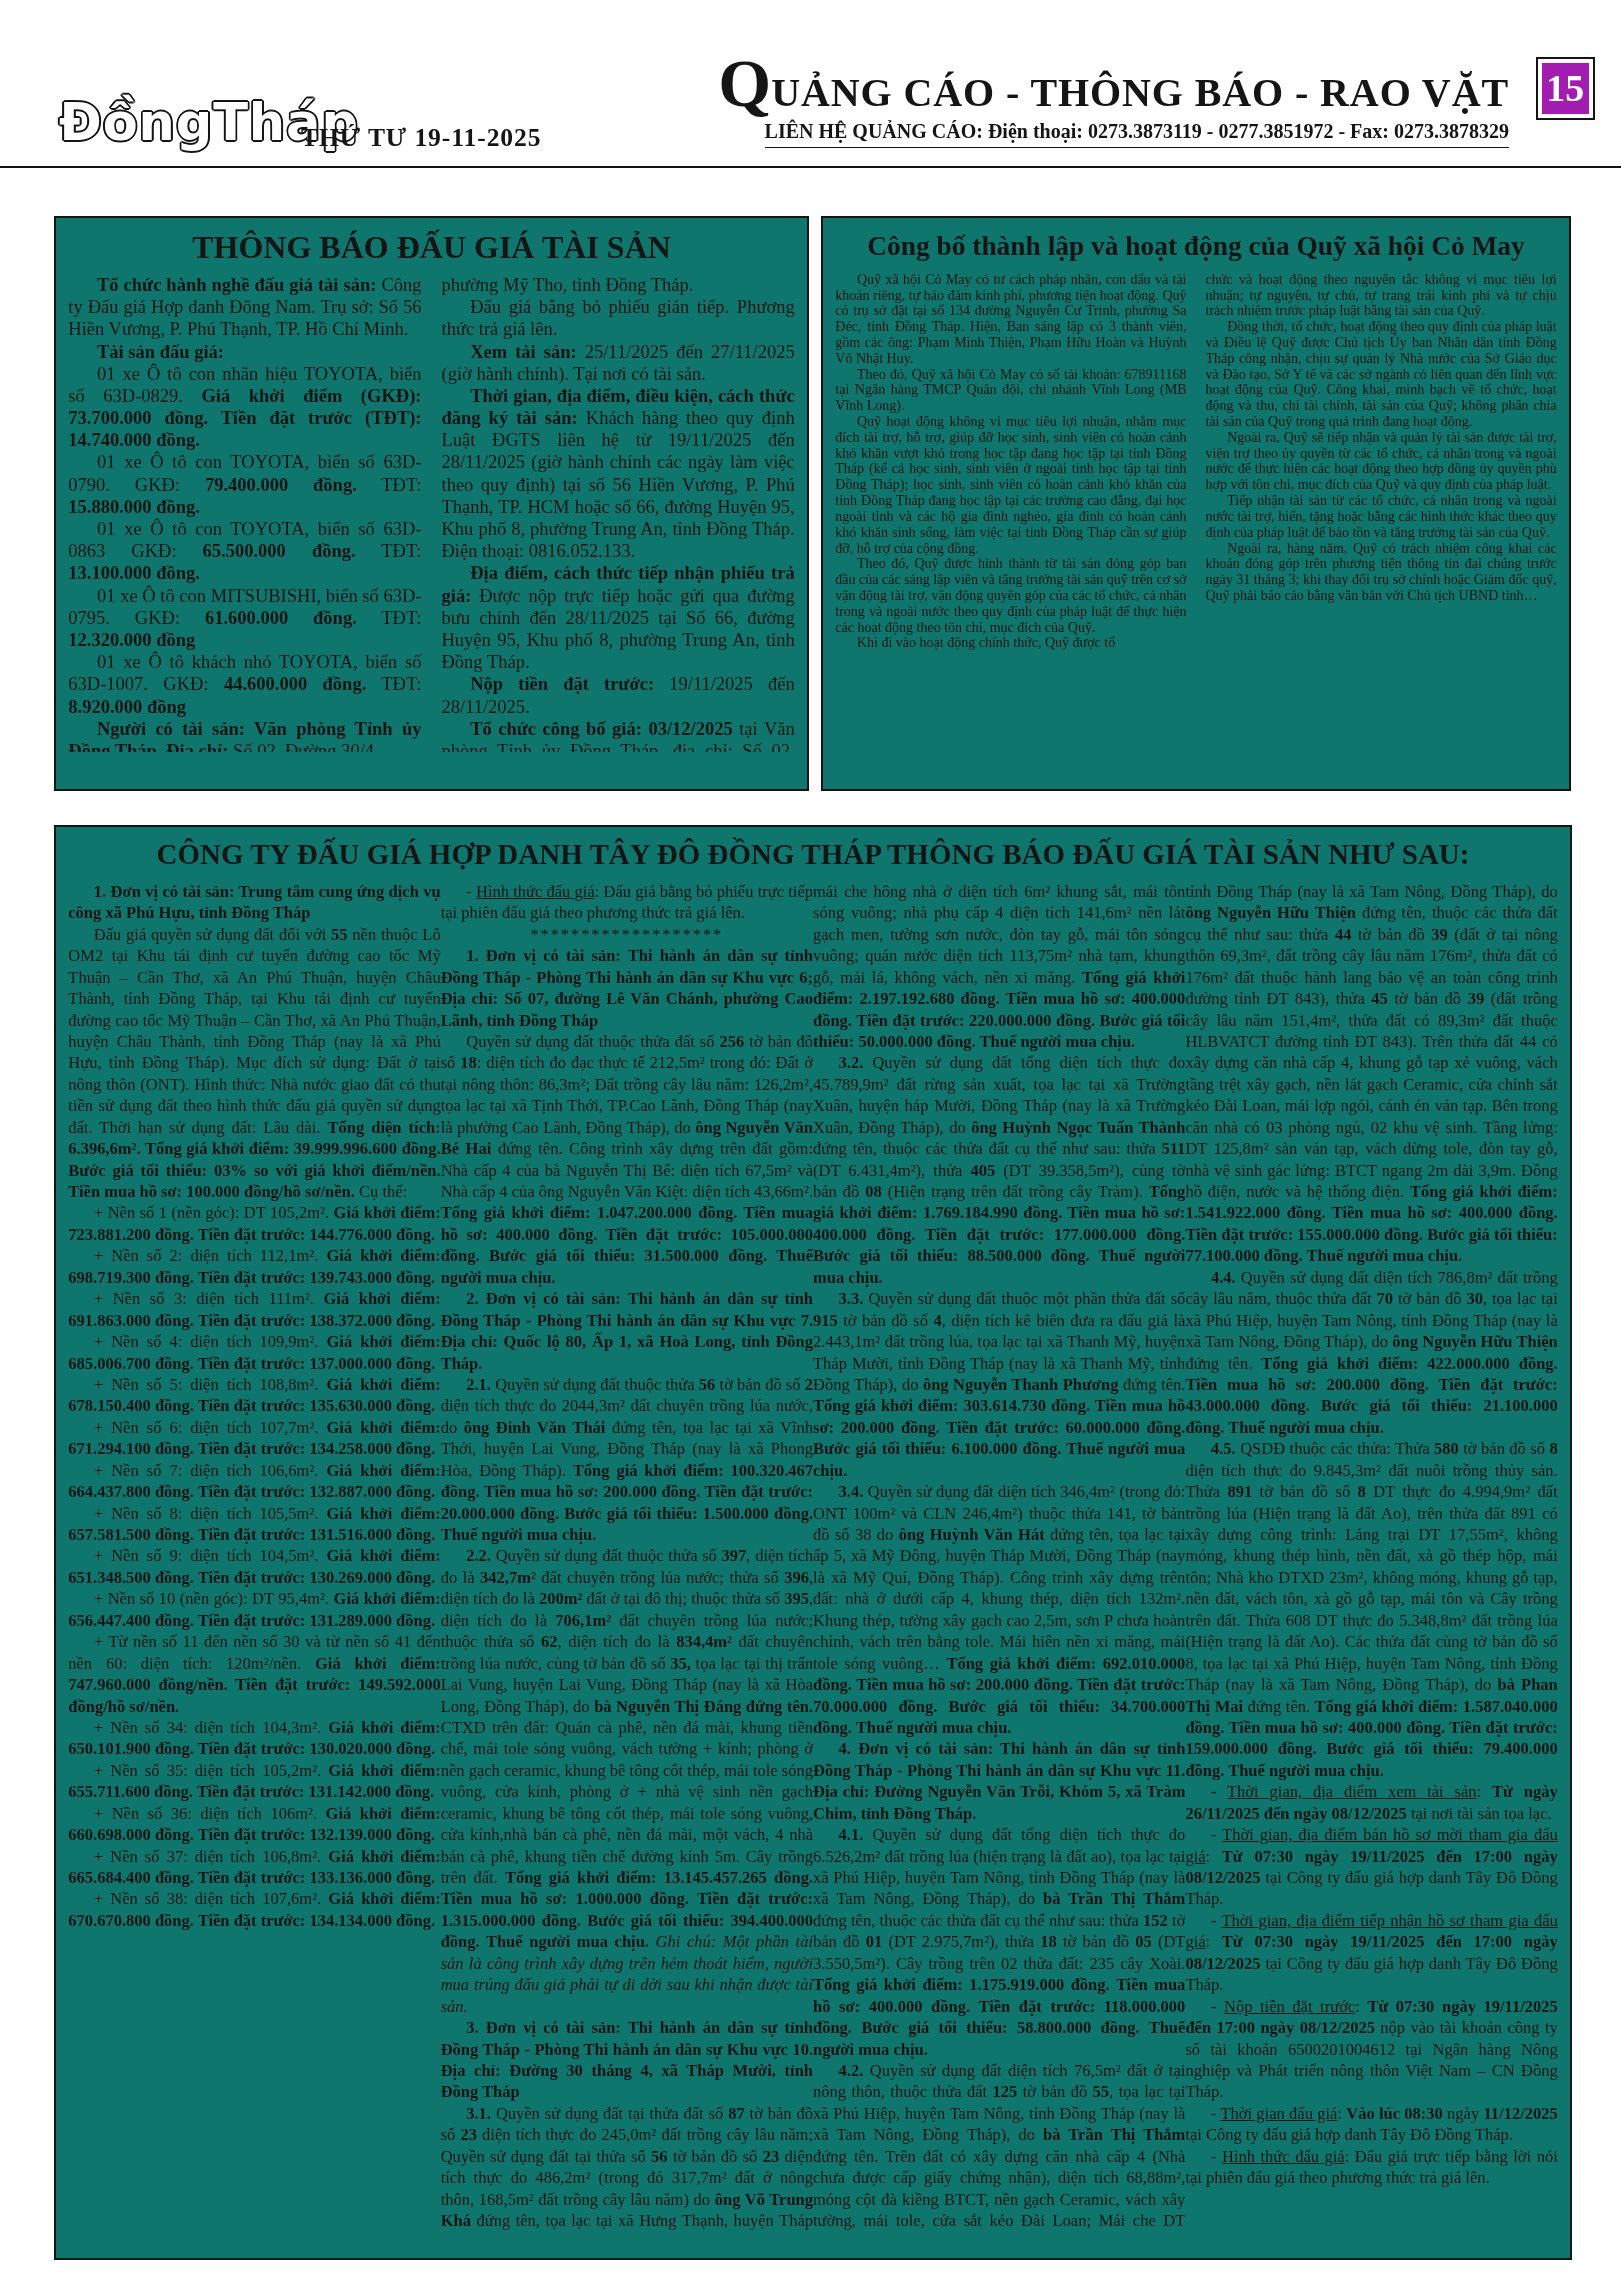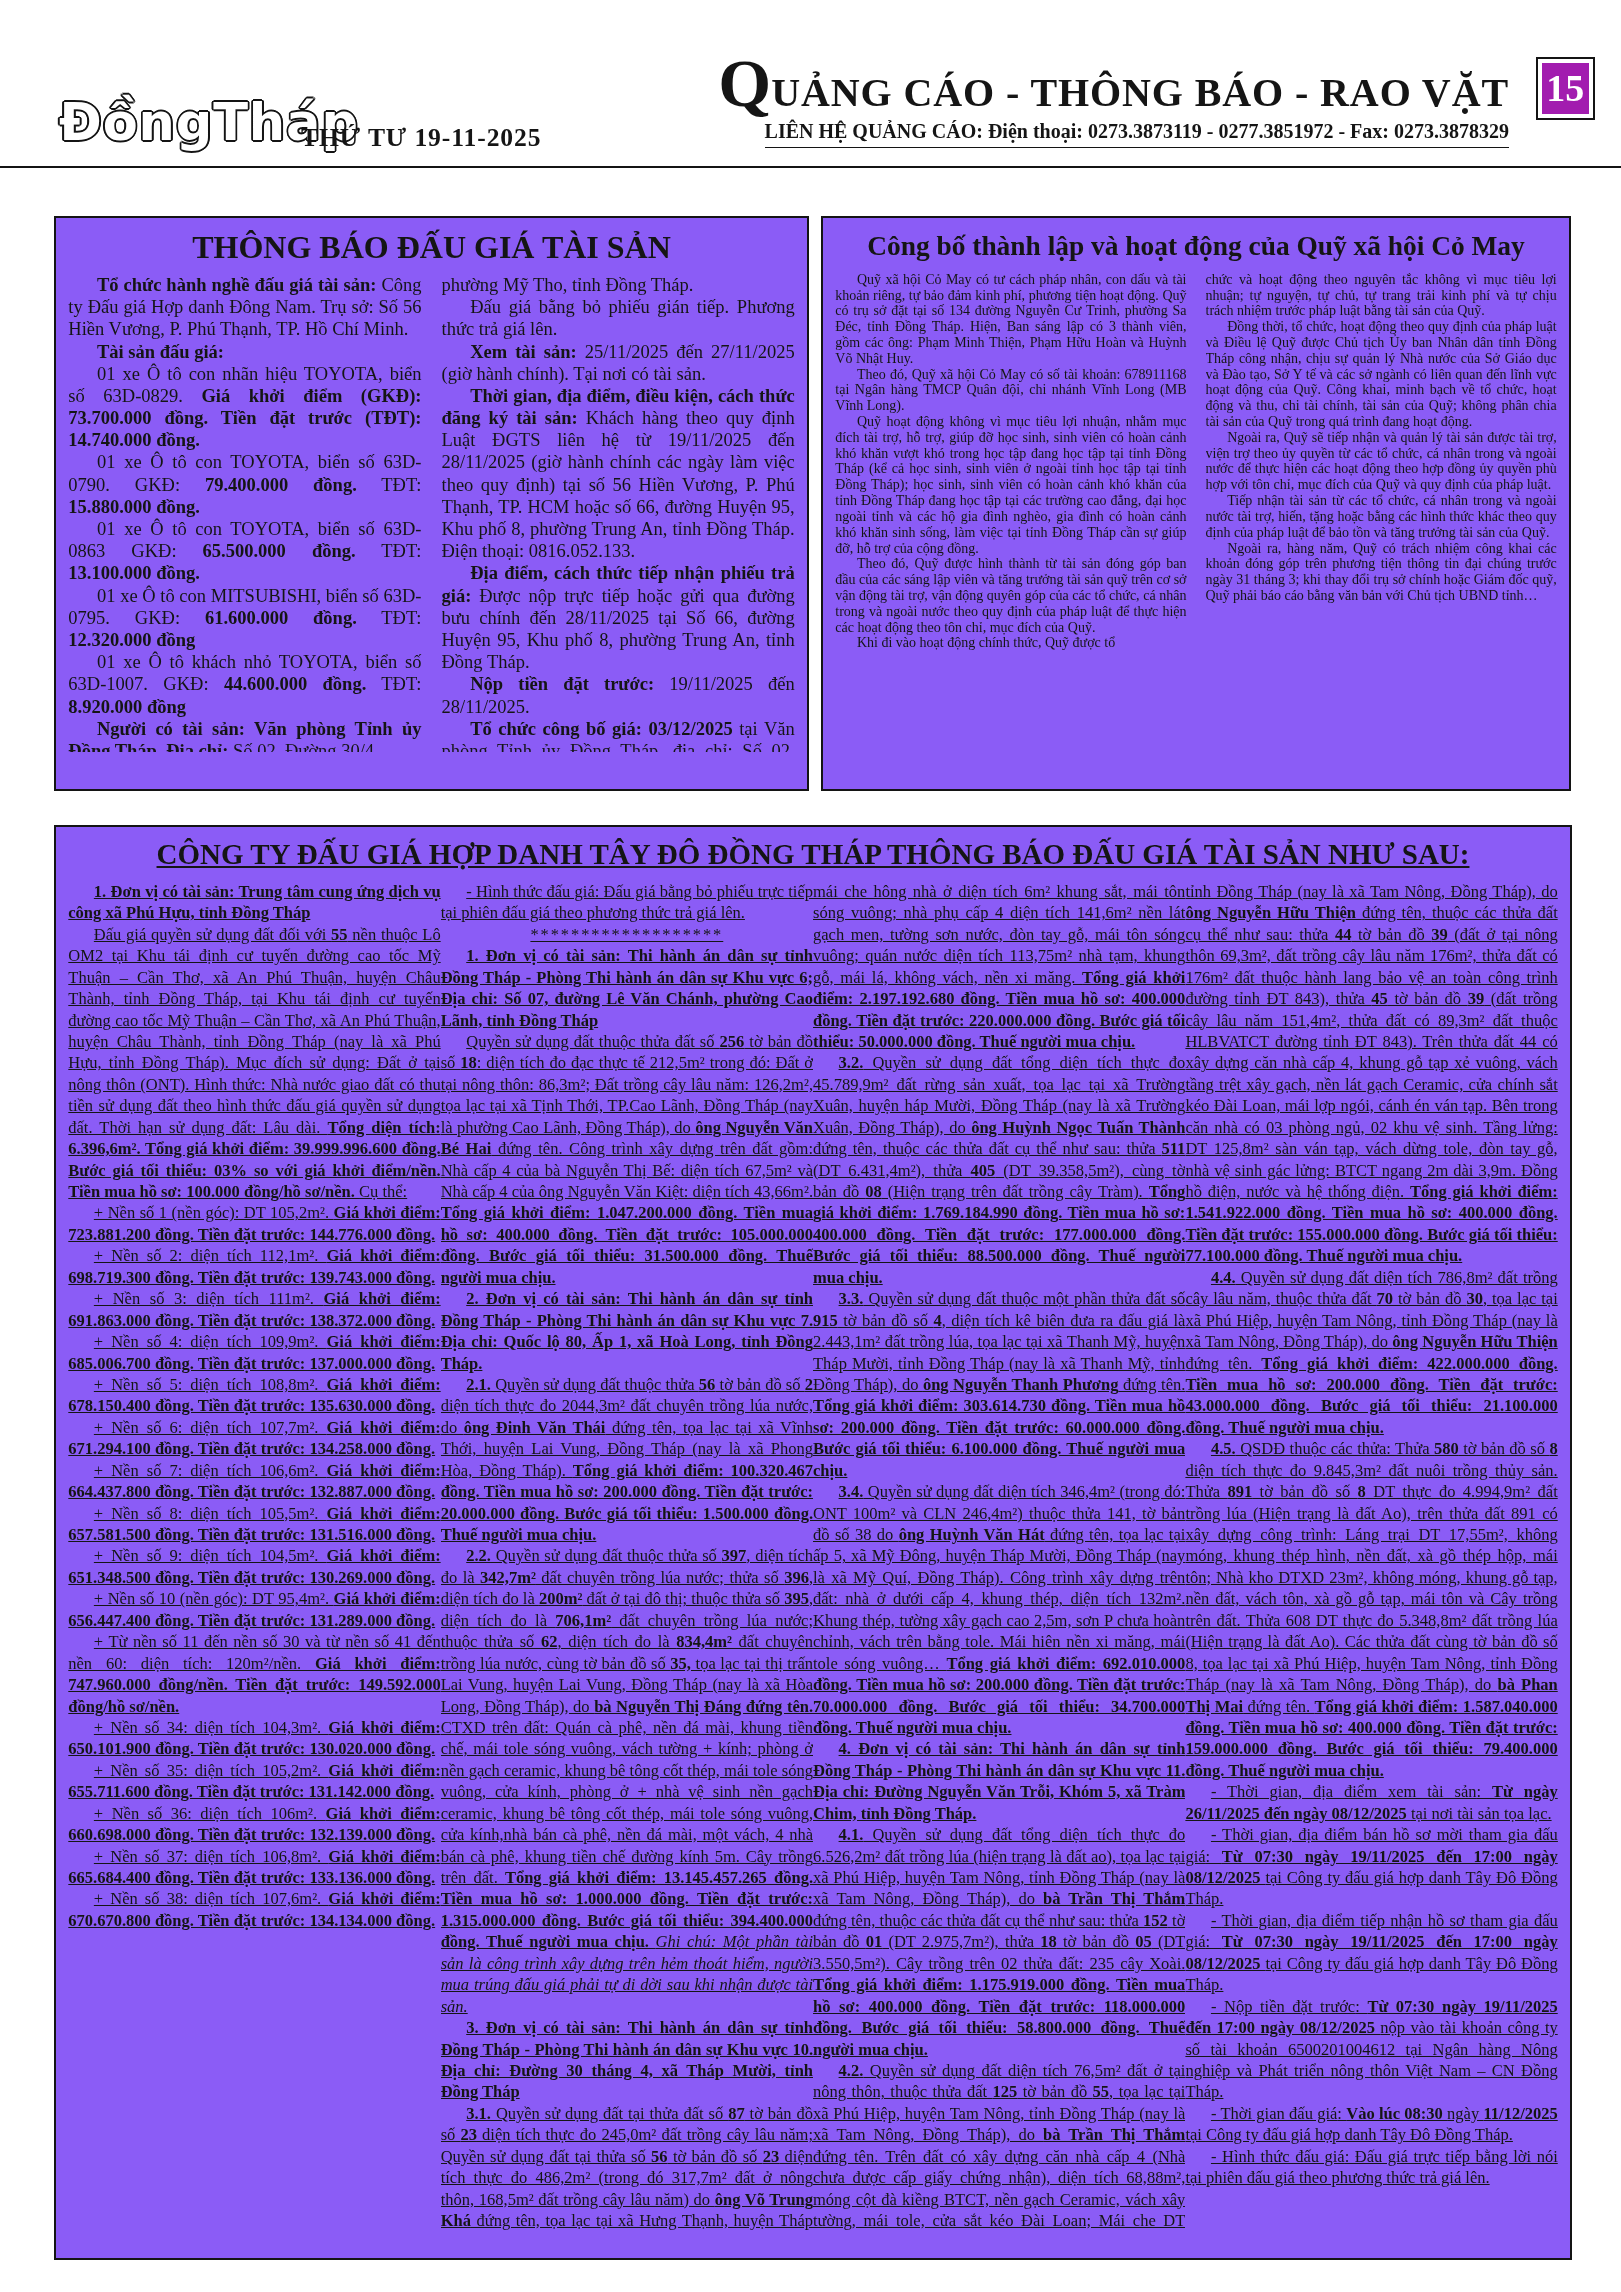--- a/index.html
+++ b/index.html
@@ -22,24 +22,24 @@
   .issue-date{position:absolute;left:301px;top:123px;font-size:25.6px;font-weight:bold;letter-spacing:0.9px;white-space:nowrap;}
   .section-title{position:absolute;right:112px;top:55px;display:flex;align-items:baseline;font-weight:bold;white-space:nowrap;}
   .section-title .initial{font-size:68px;line-height:.85;}
   .section-title .rest{font-size:40px;letter-spacing:0.9px;}
   .contact{position:absolute;right:112px;top:120px;font-size:20px;font-weight:bold;white-space:nowrap;border-bottom:1.9px solid #141414;padding-bottom:4px;}
   .pagenum-outer{position:absolute;right:26.5px;top:57px;border:2.8px solid #141414;background:#fff;padding:3.8px;}
   .pagenum{width:47px;height:51px;background:#a21caf;color:#fff;display:flex;align-items:center;justify-content:center;
     font-size:38px;font-weight:bold;font-family:"Liberation Serif",serif;}
 
   
-  .box{position:absolute;border:2.8px solid #141414;box-sizing:border-box;background:#8b5cf6;overflow:hidden;}
+  .box{position:absolute;border:2.8px solid #141414;box-sizing:border-box;background:#0f766e;overflow:hidden;}
   #box1{left:54px;top:216px;width:755px;height:575px;}
   #box2{left:821px;top:216px;width:750px;height:575px;}
-  #box3{left:54px;top:825px;width:1518px;height:1435px;text-decoration:underline;}
+  #box3{left:54px;top:825px;width:1518px;height:1435px;}
   .box-title{text-align:center;font-weight:bold;margin:0;}
   #box1 .box-title{font-size:32px;margin:11.4px 9.5px 7.6px;}
   #box2 .box-title{font-size:27.4px;margin:13.2px 5.7px 9.5px;}
   #box3 .box-title{font-size:29px;margin:11.4px 7.6px 9.5px;}
   .cols{display:flex;padding:0 12.3px;box-sizing:border-box;}
   #box1 .cols{gap:20px;}
   #box2 .cols{gap:19px;}
   #box3 .cols{}
   .col{flex:1 1 0;overflow:hidden;}
   #box1 .col{height:478px;font-size:18.5px;line-height:1.2;}

